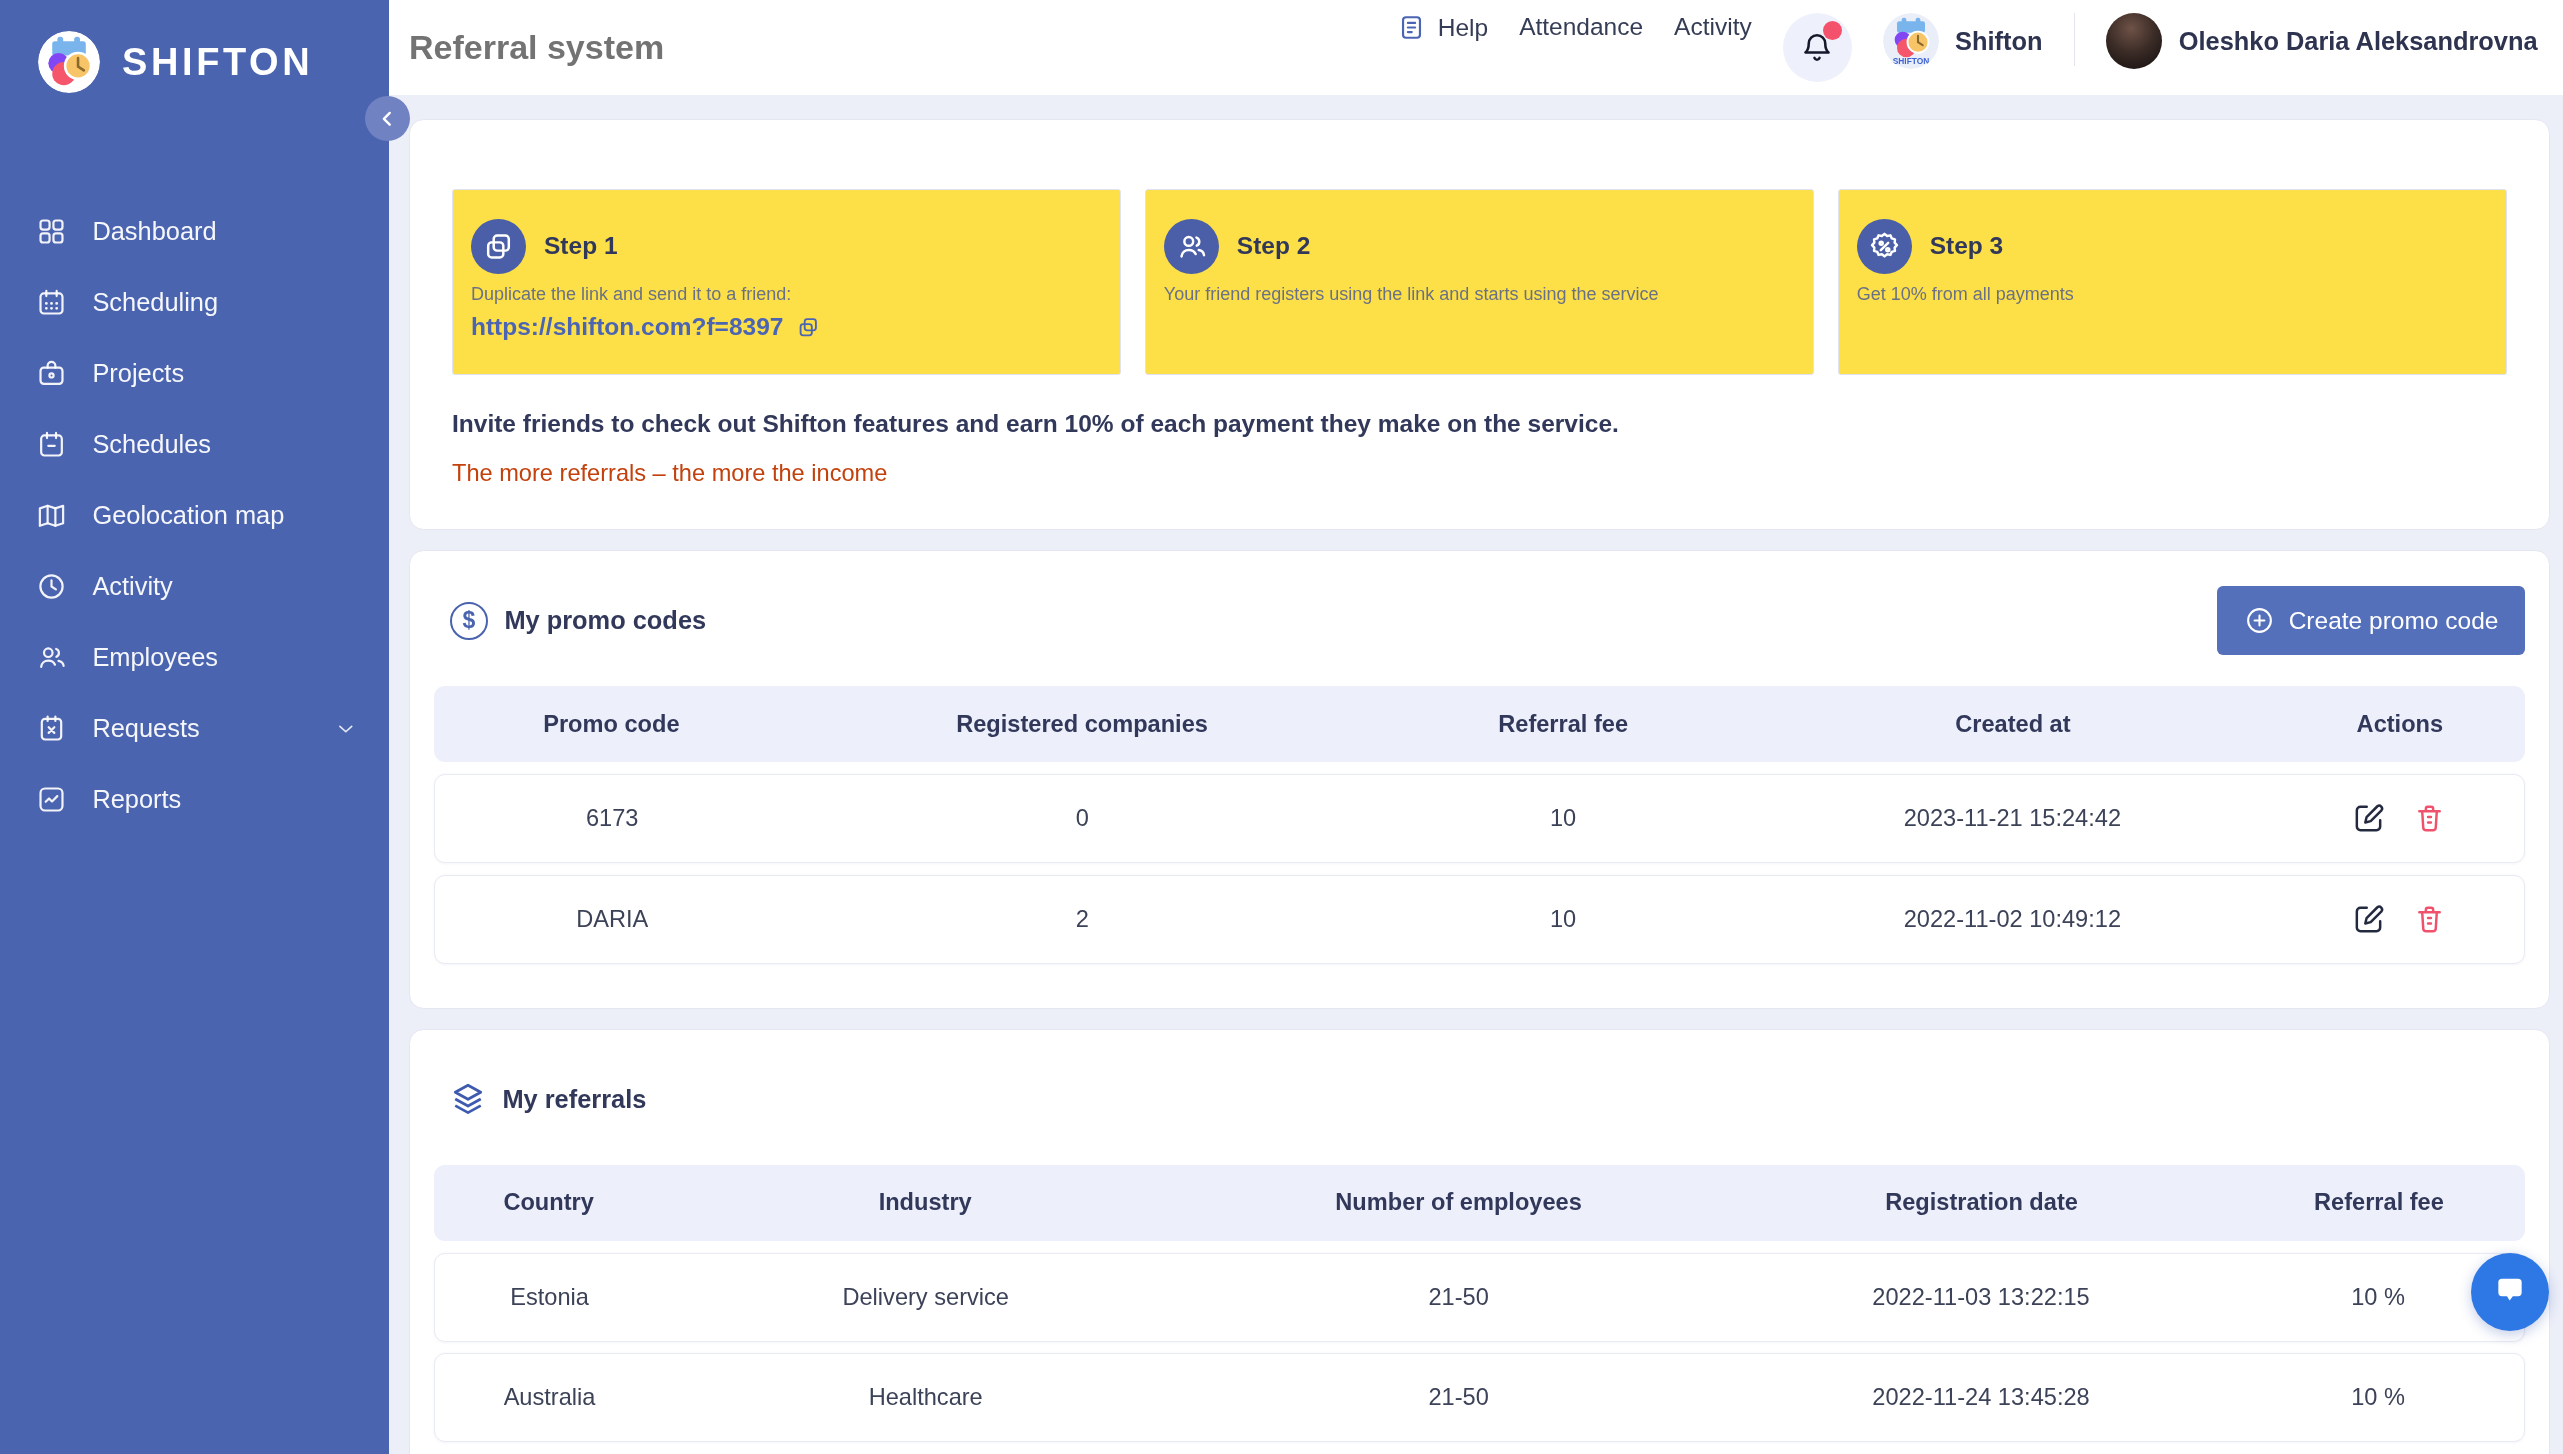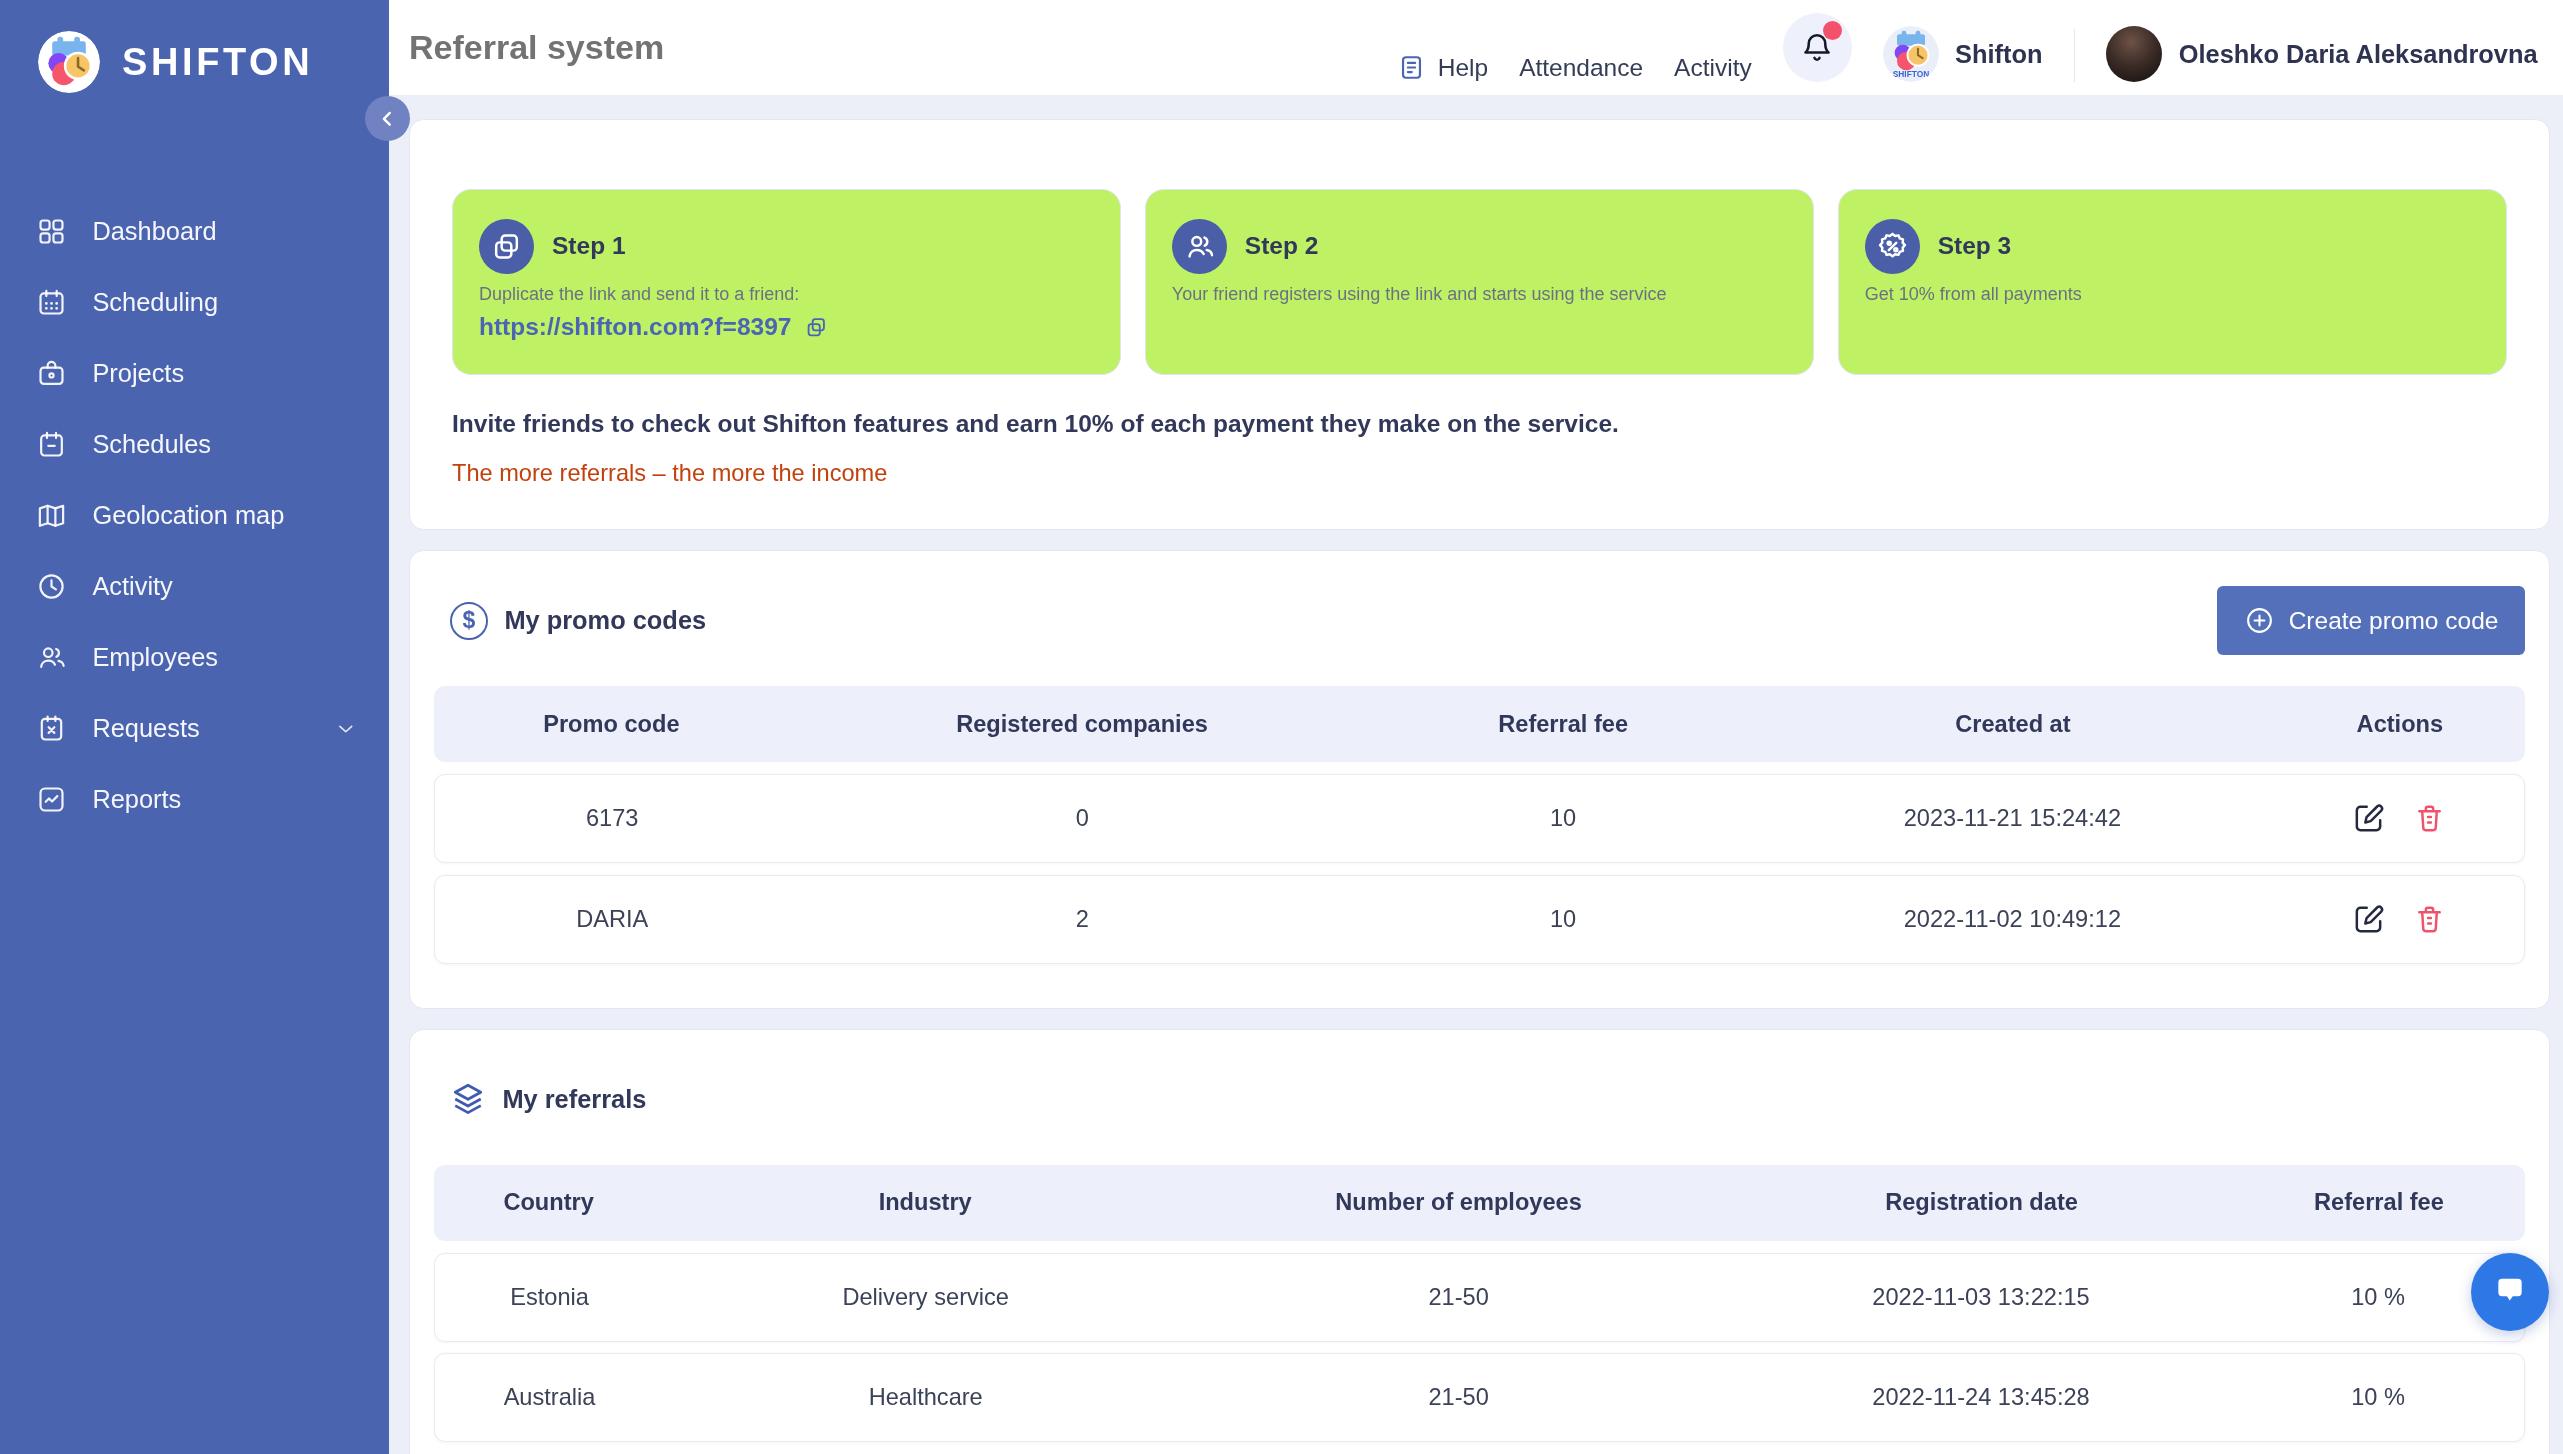--- a/index.html
+++ b/index.html
@@ -19,39 +19,39 @@
   .nav{position:absolute;top:196px;left:0;right:0}
   .nav-item{display:flex;align-items:center;gap:25.4px;height:71px;padding:0 31px 0 36px;
     color:rgba(255,255,255,.95);font-size:25.4px;cursor:pointer}
   .nav-item .nicon{width:31px;height:31px;flex:0 0 auto}
   .nav-item svg{stroke:rgba(255,255,255,.92);fill:none;stroke-width:1.7;stroke-linecap:round;stroke-linejoin:round}
   .nav-chev{margin-left:auto}
   
   .header{position:absolute;left:389px;top:0;right:0;height:95px;background:#ffffff;
     display:flex;align-items:center;padding:0 25.4px 0 20px;box-sizing:border-box;z-index:3}
   .page-title{font-size:34px;font-weight:700;color:#737373}
-  .header-right{margin-left:auto;display:flex;align-items:flex-end;gap:31px}
+  .header-right{margin-left:auto;display:flex;align-items:flex-start;gap:31px}
   .hlink{font-size:24.5px;color:#353c55;cursor:pointer}
   .help-link{display:flex;align-items:center;gap:11.8px;cursor:pointer}
   .bell-wrap{width:69px;height:69px;border-radius:50%;background:#eef1fb;position:relative;
     display:flex;align-items:center;justify-content:center;cursor:pointer}
   .bell-dot{position:absolute;top:8.2px;right:10px;width:19px;height:19px;border-radius:50%;background:#f4516c}
   .avatar{width:56px;height:56px;border-radius:50%;overflow:hidden;flex:0 0 auto}
   .company-chip,.user-chip{display:flex;align-items:center;gap:16.4px;cursor:pointer}
   .chip-name{font-size:25.4px;font-weight:700;color:#2e3350}
   .vdivider{width:1.8px;height:53px;background:#e3e6f0}
   .user-photo{width:56px;height:56px;border-radius:50%;
     background:radial-gradient(circle at 45% 28%,#6e5247 0%,#3a2b26 48%,#120d0c 100%)}
   
   .main{position:absolute;left:409px;top:95px;width:2141px;z-index:1}
   .card{background:#ffffff;border:0.9px solid #e4e6f1;border-radius:14.5px;box-sizing:border-box}
   .card-how{margin-top:23.6px;padding:38px 42px 42px}
   .section-title{font-size:25.4px;font-weight:700;color:#31385a}
   .steps{display:flex;gap:23.6px;margin-top:31px}
-  .step-card{flex:1;background:#bef264;border:0.9px solid #dfe2f2;border-radius:19px;padding:29px 26px 33px;box-sizing:border-box}
+  .step-card{flex:1;background:#fde047;border:0.9px solid #dfe2f2;border-radius:3px;padding:29px 18px 33px;box-sizing:border-box}
   .step-head{display:flex;align-items:center;gap:18px}
   .step-ic{width:55px;height:55px;border-radius:50%;background:#4b5ea8;display:flex;align-items:center;justify-content:center;flex:0 0 auto}
   .step-ic svg{width:33px;height:33px;stroke:#ffffff;fill:none;stroke-width:1.8;stroke-linecap:round;stroke-linejoin:round}
   .step-label{font-size:24.5px;font-weight:700;color:#31385a}
   .step-text{margin-top:8px;font-size:18px;color:#6b7184;line-height:1.35}
   .link-row{margin-top:7.3px;display:flex;align-items:center;gap:12.7px}
   .ref-link{font-size:24.5px;font-weight:700;color:#4b64b4;text-decoration:none;cursor:pointer}
   .copy-btn{cursor:pointer}
   .invite-line{margin-top:35px;font-size:24.5px;font-weight:700;color:#31385a}
   .more-line{margin-top:22px;font-size:23.6px;color:#c2410c}

